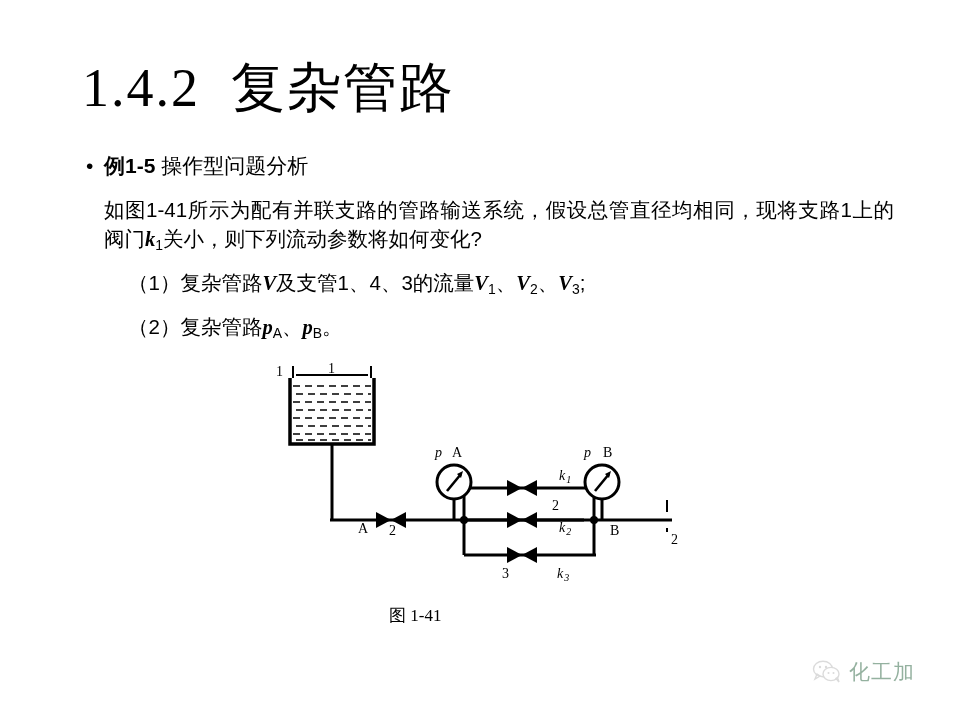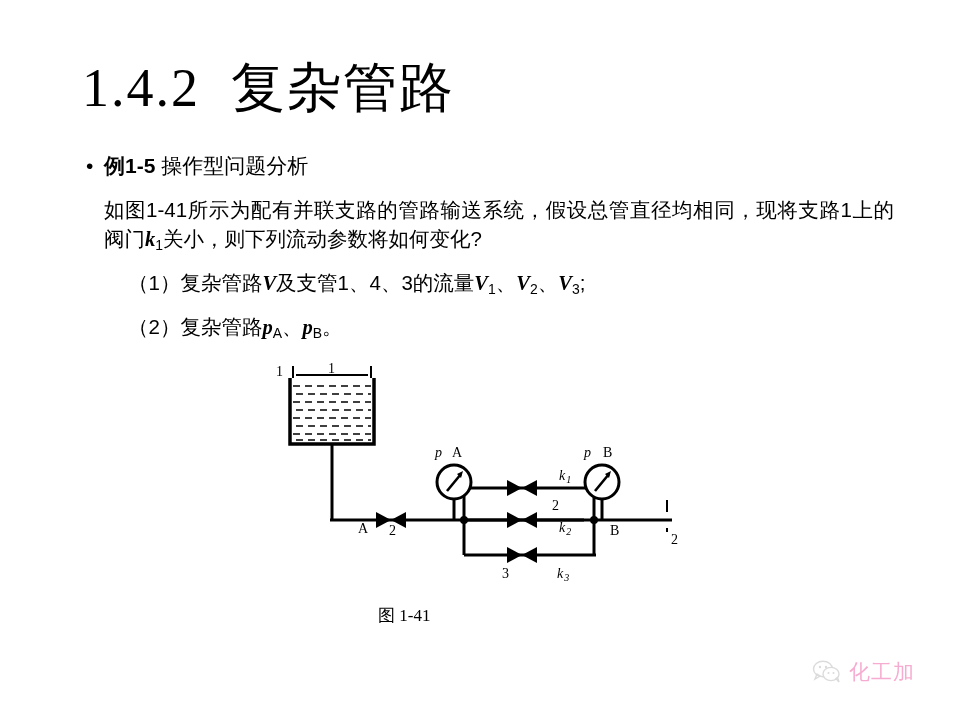--- a/index.html
+++ b/index.html
@@ -90,40 +90,40 @@
   
   #figure {
     position: absolute;
     left: 262px;
     top: 360px;
     width: 440px;
     height: 235px;
   }
   #figcaption {
     position: absolute;
-    left: 378px;
+    left: 389px;
     top: 604px;
     font-family: "Liberation Serif", serif;
     font-size: 17px;
     white-space: nowrap;
   }
 
   
   #watermark {
     position: absolute;
     left: 812px;
     top: 658px;
     display: flex;
     align-items: center;
     gap: 7px;
     opacity: 0.45;
   }
   #watermark .wm-text {
     font-size: 21px;
-    color: #ec4899;
+    color: #14532d;
     letter-spacing: 1px;
   }
 </style>
 </head>
 <body>
 
 <div id="slide">
 
   <div id="title">1.4.2  复杂管路</div>
 

